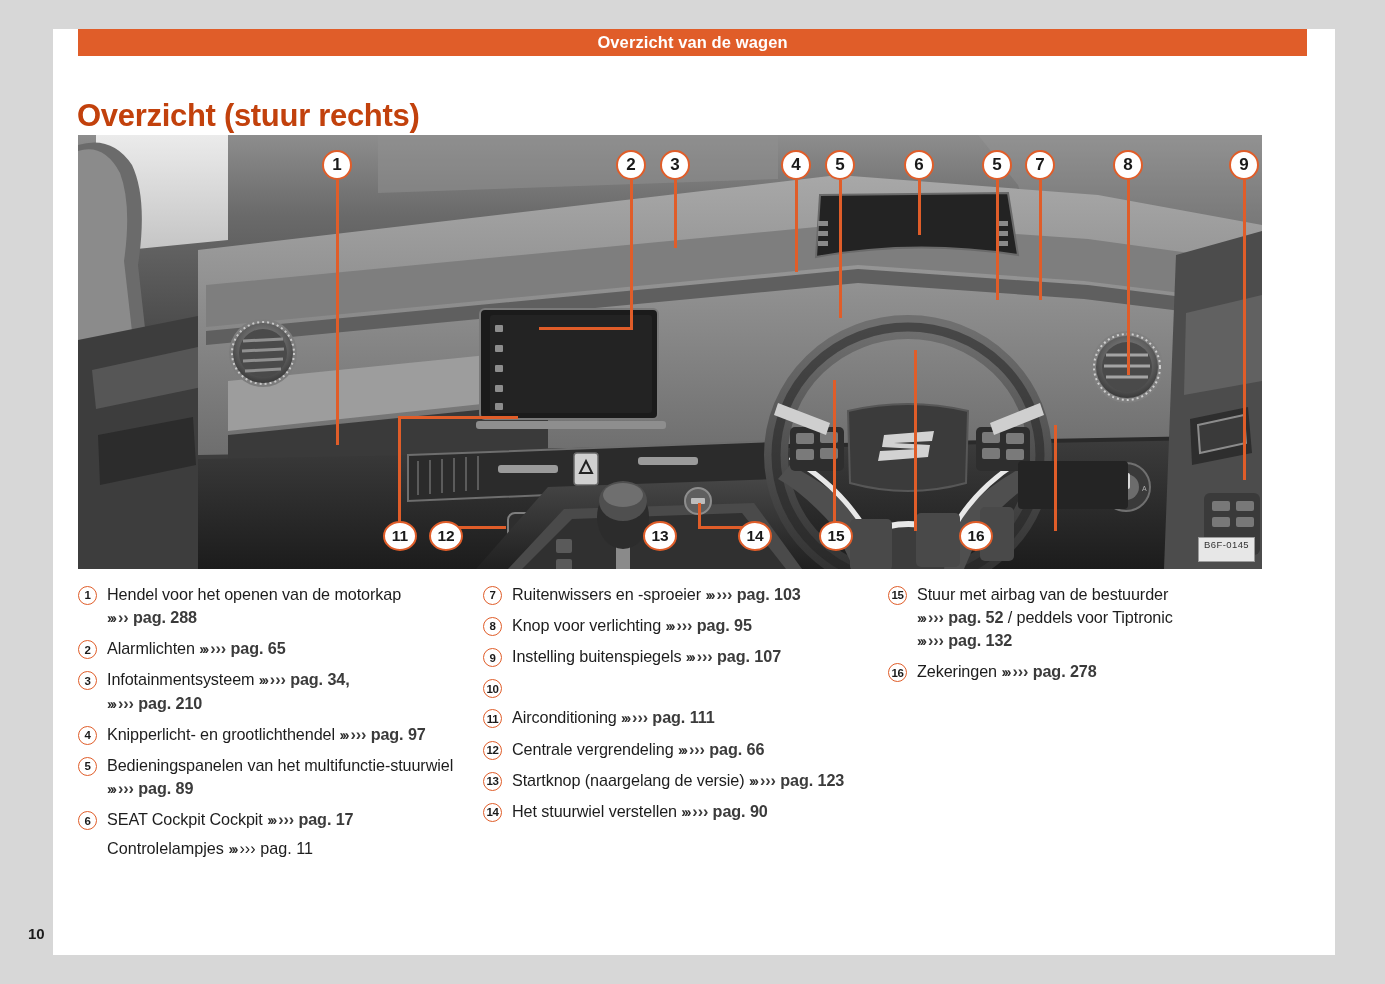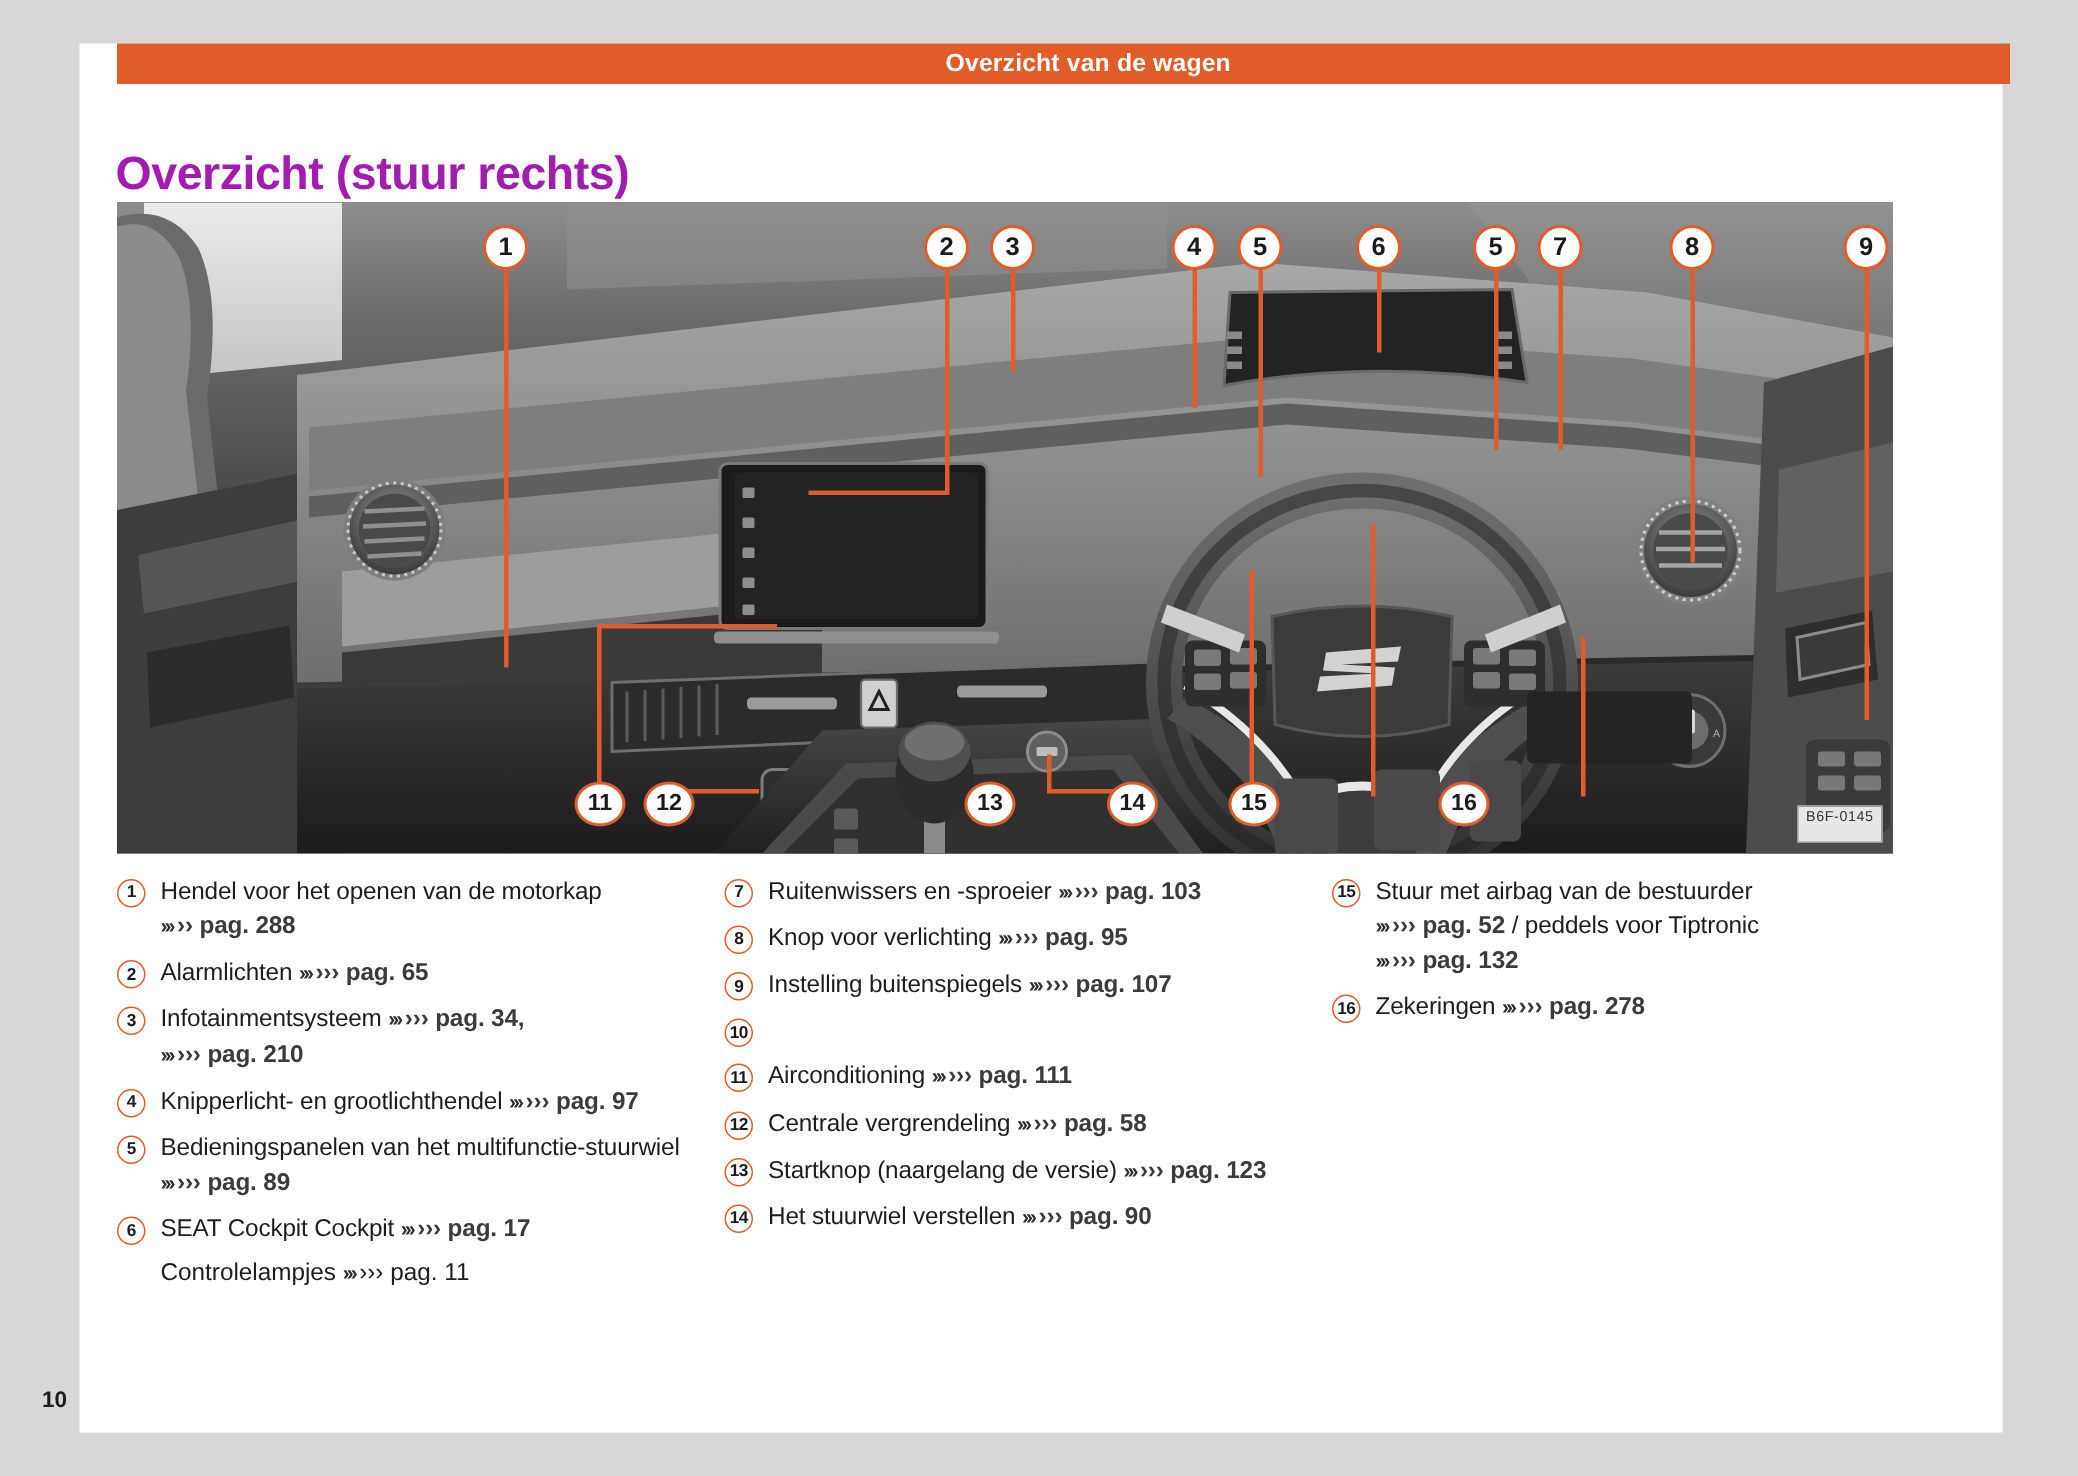--- a/index.html
+++ b/index.html
@@ -33,28 +33,27 @@
     width: 1229px;
     height: 27px;
     background: #e05d29;
     color: #ffffff;
     font-size: 16.5px;
     font-weight: bold;
     letter-spacing: 0.1px;
     display: flex;
     align-items: center;
     justify-content: center;
-    padding-left: 33px;
   }
   
   .chapter-title {
     position: absolute;
     left: 77px;
     top: 77px;
-    color: #a21caf;
+    color: #c2410c;
     font-size: 31px;
     font-weight: bold;
     letter-spacing: -0.3px;
   }
   
   .folio {
     position: absolute;
     left: 28px;
     top: 925px;
     font-size: 15px;
@@ -514,21 +513,21 @@
       </div>
       <div class="legend-item">
         <span class="legend-num">10</span>
       </div>
       <div class="legend-item">
         <span class="legend-num">11</span>
         <span class="legend-text"><span>Airconditioning </span><span class="ref"><span class="chev">›››</span><span>››› pag. 111</span></span></span>
       </div>
       <div class="legend-item">
         <span class="legend-num">12</span>
-        <span class="legend-text"><span>Centrale vergrendeling </span><span class="ref"><span class="chev">›››</span><span>››› pag. 58</span></span></span>
+        <span class="legend-text"><span>Centrale vergrendeling </span><span class="ref"><span class="chev">›››</span><span>››› pag. 66</span></span></span>
       </div>
       <div class="legend-item">
         <span class="legend-num">13</span>
         <span class="legend-text"><span>Startknop (naargelang de versie) </span><span class="ref"><span class="chev">›››</span><span>››› pag. 123</span></span></span>
       </div>
       <div class="legend-item">
         <span class="legend-num">14</span>
         <span class="legend-text"><span>Het stuurwiel verstellen </span><span class="ref"><span class="chev">›››</span><span>››› pag. 90</span></span></span>
       </div>
     </div>

